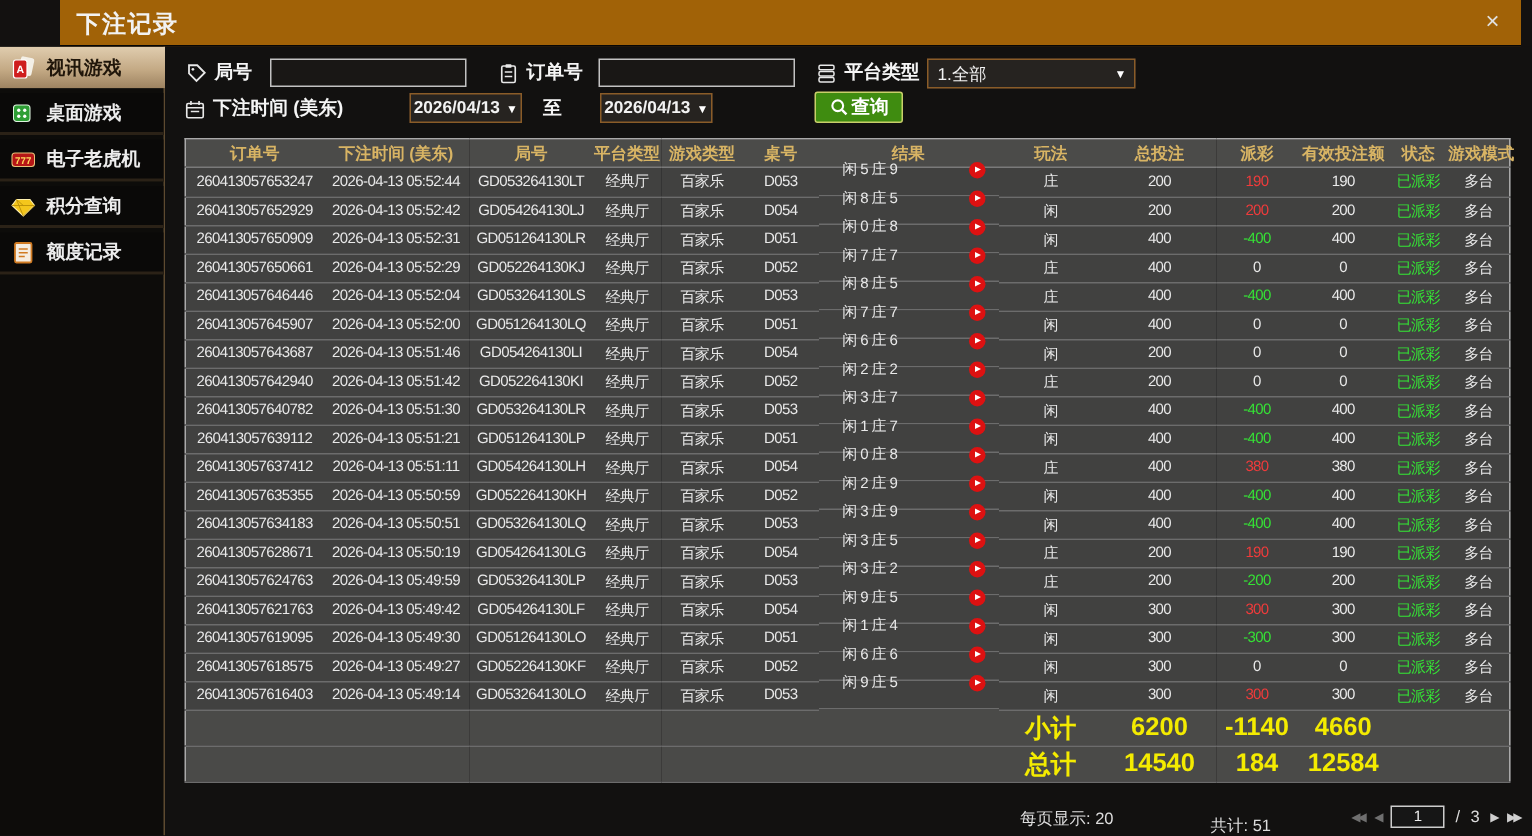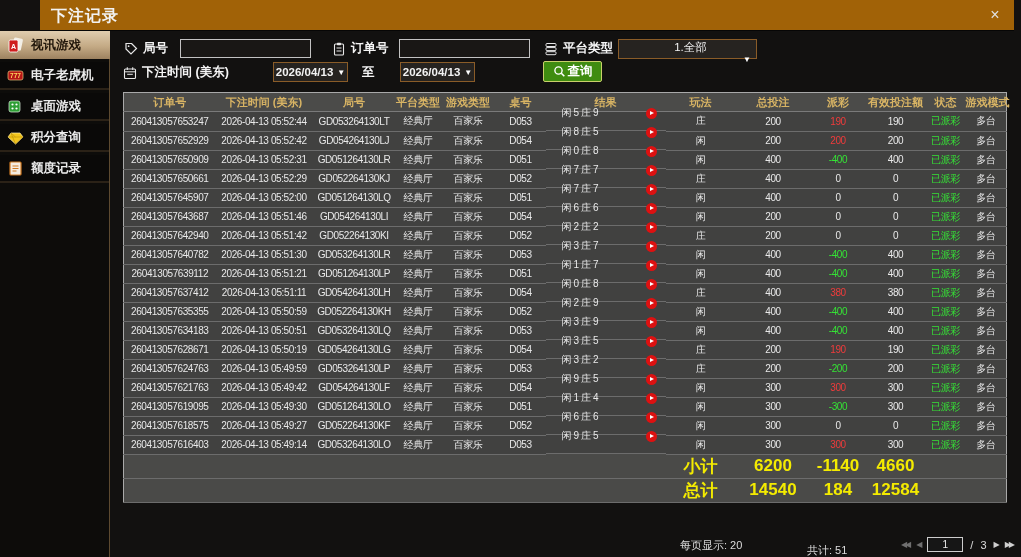--- a/index.html
+++ b/index.html
@@ -62,34 +62,34 @@
   <div class="side-item selected">
     <svg class="sicon" viewBox="0 0 17 17">
       <rect x="6" y="1" width="9" height="12" rx="1.5" fill="#f3efe6" transform="rotate(12 10 7)"></rect>
       <rect x="2" y="3" width="9" height="12" rx="1.5" fill="#cf1d1d" stroke="#fff" stroke-width="0.8"></rect>
       <text x="6.5" y="11.5" font-size="7" fill="#fff" text-anchor="middle">A</text>
     </svg>
     <span>视讯游戏</span>
   </div>
   <div class="side-item">
     <svg class="sicon" viewBox="0 0 17 17">
-      <rect x="1" y="4" width="15" height="9" rx="2" fill="#b61616" stroke="#e8c178" stroke-width="0.7"></rect>
-      <text x="8.5" y="11.2" font-size="6.5" fill="#ffd95e" text-anchor="middle" font-weight="bold">777</text>
-    </svg>
-    <span>电子老虎机</span>
-  </div>
-  <div class="side-item">
-    <svg class="sicon" viewBox="0 0 17 17">
       <rect x="2" y="3" width="11" height="11" rx="2" fill="#2e9e35" stroke="#dff3df" stroke-width="0.7"></rect>
       <circle cx="5.5" cy="6.5" r="1.1" fill="#fff"></circle>
         <circle cx="9.5" cy="10.5" r="1.1" fill="#fff"></circle>
         <circle cx="9.5" cy="6.5" r="1.1" fill="#fff"></circle>
         <circle cx="5.5" cy="10.5" r="1.1" fill="#fff"></circle>
     </svg>
     <span>桌面游戏</span>
+  </div>
+  <div class="side-item">
+    <svg class="sicon" viewBox="0 0 17 17">
+      <rect x="1" y="4" width="15" height="9" rx="2" fill="#b61616" stroke="#e8c178" stroke-width="0.7"></rect>
+      <text x="8.5" y="11.2" font-size="6.5" fill="#ffd95e" text-anchor="middle" font-weight="bold">777</text>
+    </svg>
+    <span>电子老虎机</span>
   </div>
   <div class="side-item">
     <svg class="sicon" viewBox="0 0 17 17">
       <polygon points="4,4 13,4 16,8 8.5,15 1,8" fill="#f4c61c" stroke="#fff1b0" stroke-width="0.7"></polygon>
       <polyline points="1,8 16,8 8.5,15 4,4 8.5,8" fill="none" stroke="#b98e08" stroke-width="0.6"></polyline>
     </svg>
     <span>积分查询</span>
   </div>
   <div class="side-item">
     <svg class="sicon" viewBox="0 0 17 17">
@@ -125,21 +125,21 @@
   <input class="txt-input" style="left: 289px; top: 8px; width: 131px;" value="">
 
   <div class="flabel" style="left:434px; top:9px;">
     <svg class="ficon" viewBox="0 0 14 14">
       <rect x="2" y="1.5" width="10" height="3" rx="1" fill="none" stroke="#e8e8e8" stroke-width="1"></rect>
       <rect x="2" y="5.6" width="10" height="3" rx="1" fill="none" stroke="#e8e8e8" stroke-width="1"></rect>
       <rect x="2" y="9.7" width="10" height="3" rx="1" fill="none" stroke="#e8e8e8" stroke-width="1"></rect>
     </svg>
     <span>平台类型</span>
   </div>
-  <div class="dd-box" style="left:508px; top:8px; width:139px; padding-left:6px;flex-direction:column;">
+  <div class="dd-box" style="left:508px; top:8px; width:139px; padding-left:6px;">
     <span>1.全部</span>
     <span class="caret">▼</span>
   </div>
 
   <div class="flabel" style="left:13px; top:33px;">
     <svg class="ficon" viewBox="0 0 14 14">
       <rect x="1.5" y="3" width="11" height="9.5" rx="1" fill="none" stroke="#e8e8e8" stroke-width="1.1"></rect>
       <line x1="4.3" y1="1.3" x2="4.3" y2="4" stroke="#e8e8e8" stroke-width="1.1"></line>
       <line x1="9.7" y1="1.3" x2="9.7" y2="4" stroke="#e8e8e8" stroke-width="1.1"></line>
       <line x1="1.5" y1="5.8" x2="12.5" y2="5.8" stroke="#e8e8e8" stroke-width="1"></line>
@@ -264,20 +264,38 @@
             <span class="play-btn"></span>
           </td>
           <td>庄</td>
           <td>400</td>
           <td class="">0</td>
           <td>0</td>
           <td class="val-green">已派彩</td>
           <td>多台</td>
         </tr>
         <tr>
+          <td>260413057646446</td>
+          <td>2026-04-13 05:52:04</td>
+          <td>GD053264130LS</td>
+          <td>经典厅</td>
+          <td>百家乐</td>
+          <td>D053</td>
+          <td class="result-cell">
+            <span>闲 8 庄 5</span>
+            <span class="play-btn"></span>
+          </td>
+          <td>庄</td>
+          <td>400</td>
+          <td class="val-green">-400</td>
+          <td>400</td>
+          <td class="val-green">已派彩</td>
+          <td>多台</td>
+        </tr>
+        <tr>
           <td>260413057645907</td>
           <td>2026-04-13 05:52:00</td>
           <td>GD051264130LQ</td>
           <td>经典厅</td>
           <td>百家乐</td>
           <td>D051</td>
           <td class="result-cell">
             <span>闲 7 庄 7</span>
             <span class="play-btn"></span>
           </td>

